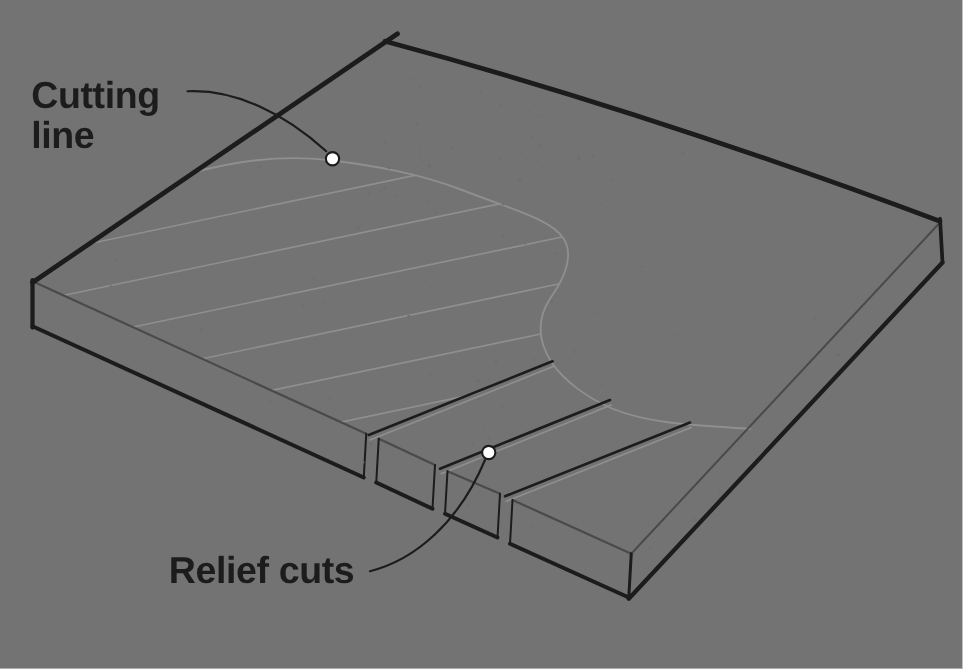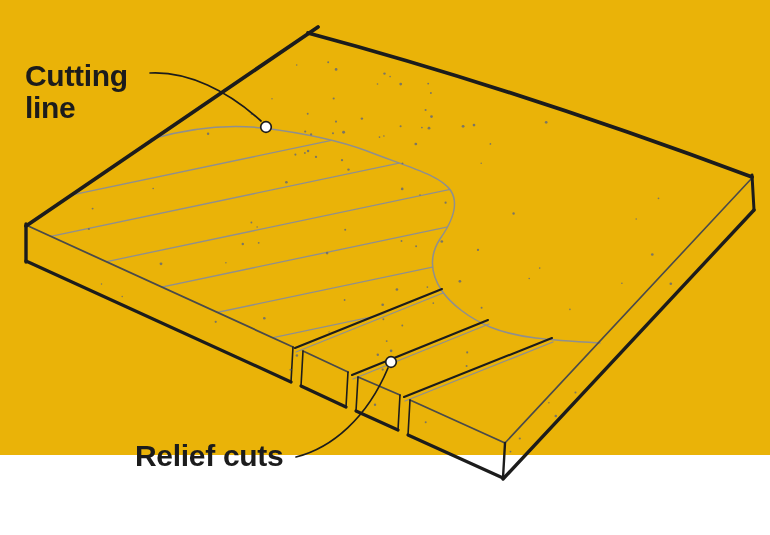--- a/index.html
+++ b/index.html
@@ -6,22 +6,22 @@
     margin: 0;
     padding: 0;
     background: #ffffff;
     width: 770px;
     height: 535px;
     overflow: hidden;
   }
   .figure-wrap {
     position: relative;
     width: 770px;
-    height: 455px;
-    background: #eab308;
+    height: 535px;
+    background: #737373;
     text-decoration: underline;
   }
   svg { display: block; }
   .label {
     font-family: "Liberation Sans", "DejaVu Sans", sans-serif;
     font-size: 30px;
     font-weight: 600;
     letter-spacing: -0.3px;
   }
   .thin { fill: none; stroke-linecap: round; }

